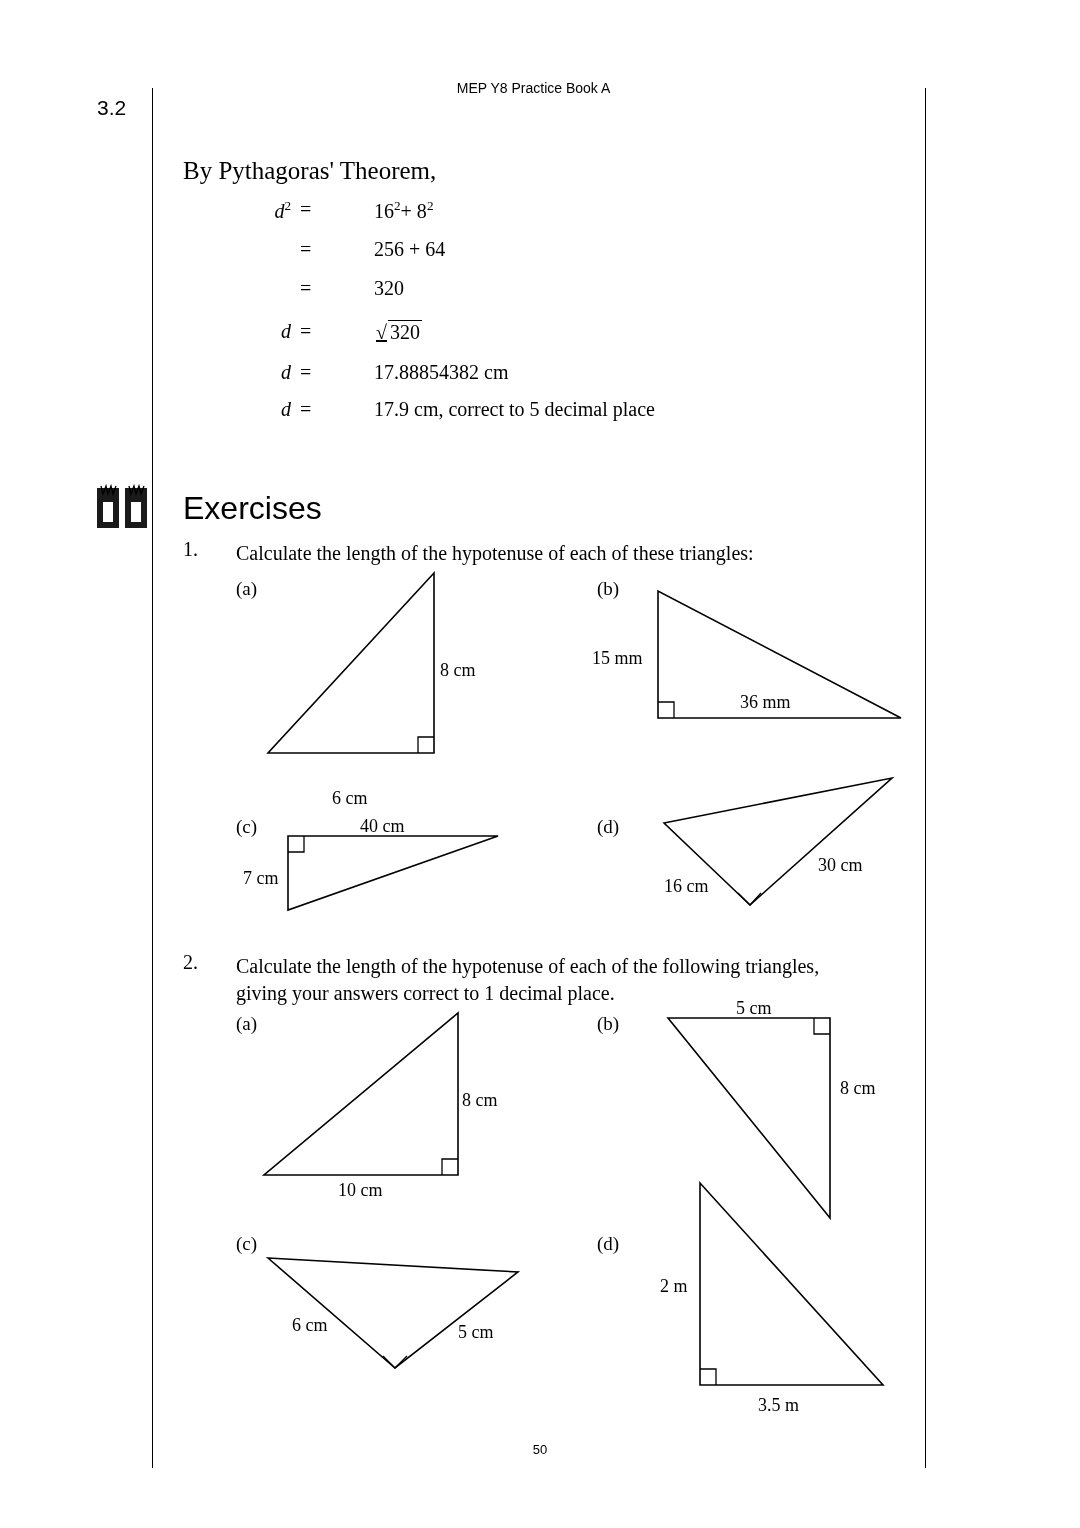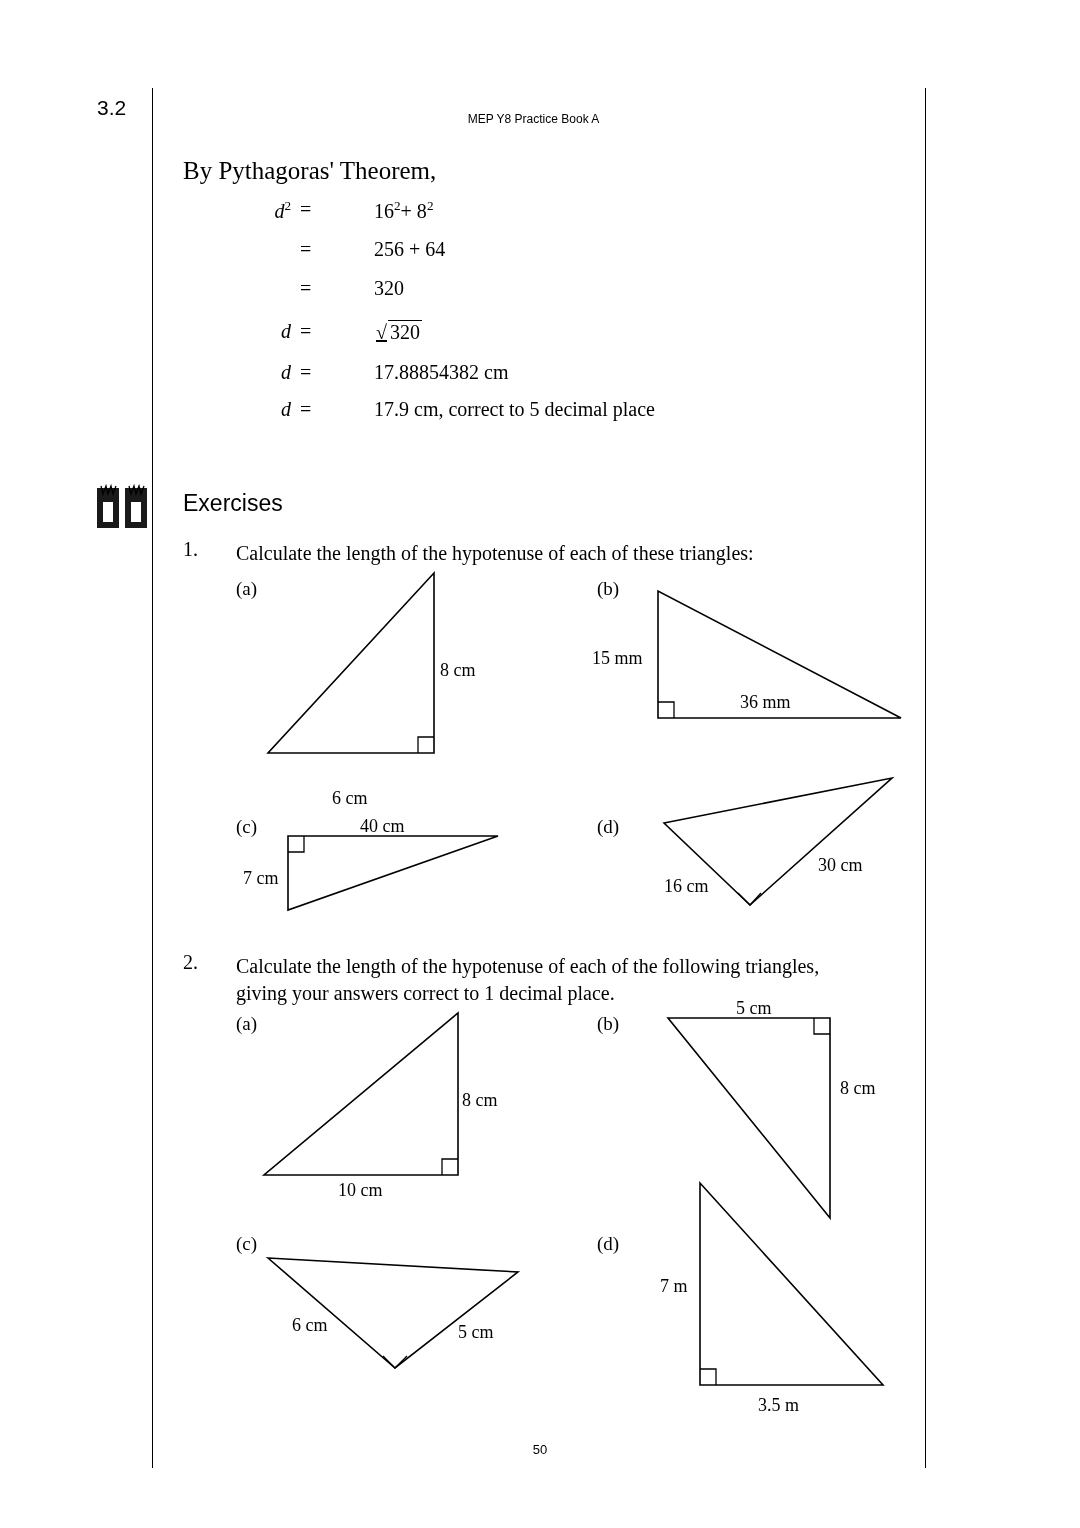--- a/index.html
+++ b/index.html
@@ -37,25 +37,25 @@
   .section-no {
     position: absolute;
     left: 97px;
     top: 96px;
     font-family: "Liberation Sans", sans-serif;
     font-size: 21px;
   }
   .book-header {
     position: absolute;
     left: 0;
-    top: 112px;
+    top: 80px;
     width: 1067px;
     text-align: center;
     font-family: "Liberation Sans", sans-serif;
-    font-size: 12px;
+    font-size: 14px;
   }
   .page-no {
     position: absolute;
     left: 0;
     top: 1442px;
     width: 1080px;
     text-align: center;
     font-family: "Liberation Sans", sans-serif;
     font-size: 13px;
   }
@@ -100,21 +100,21 @@
     padding: 0 2px;
     margin-left: 1px;
   }
 
   
   .ex-heading {
     position: absolute;
     left: 183px;
     top: 490px;
     font-family: "Liberation Sans", sans-serif;
-    font-size: 23px;
+    font-size: 32px;
   }
   .ex-icon {
     position: absolute;
     left: 95px;
     top: 482px;
     width: 54px;
     height: 48px;
   }
 
   
@@ -259,14 +259,14 @@
   <polyline points="118,106 130,118 142,106" class="thin"></polyline>
 </svg>
 <div class="fig-lbl" style="left:292px; top:1315px;">6 cm</div>
 <div class="fig-lbl" style="left:458px; top:1322px;">5 cm</div>
 
 <div class="part-lbl" style="left:597px; top:1233px;">(d)</div>
 <svg style="left:695px; top:1180px;" width="200" height="215">
   <polygon points="5,3 5,205 188,205" class="stroke"></polygon>
   <polyline points="5,189 21,189 21,205" class="thin"></polyline>
 </svg>
-<div class="fig-lbl" style="left:660px; top:1276px;">7 m</div>
+<div class="fig-lbl" style="left:660px; top:1276px;">2 m</div>
 <div class="fig-lbl" style="left:758px; top:1395px;">3.5 m</div>
 
 </body></html>

